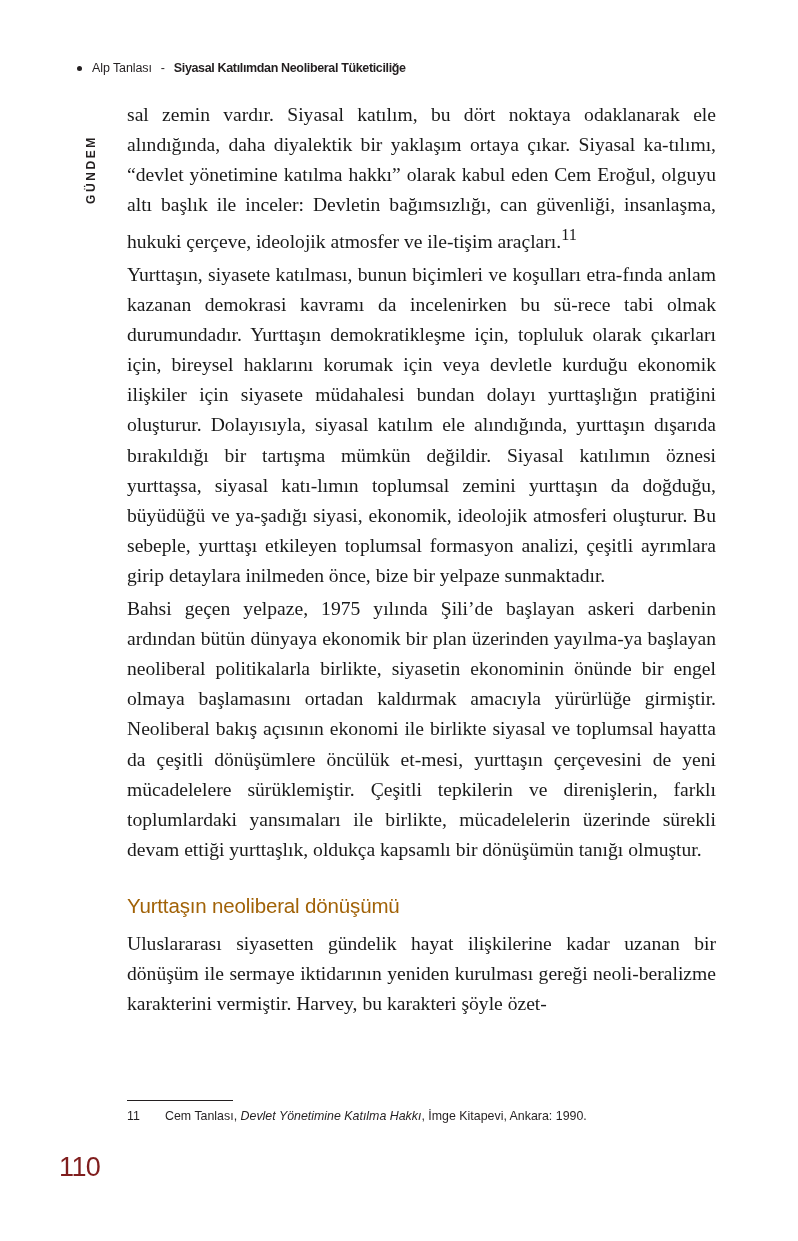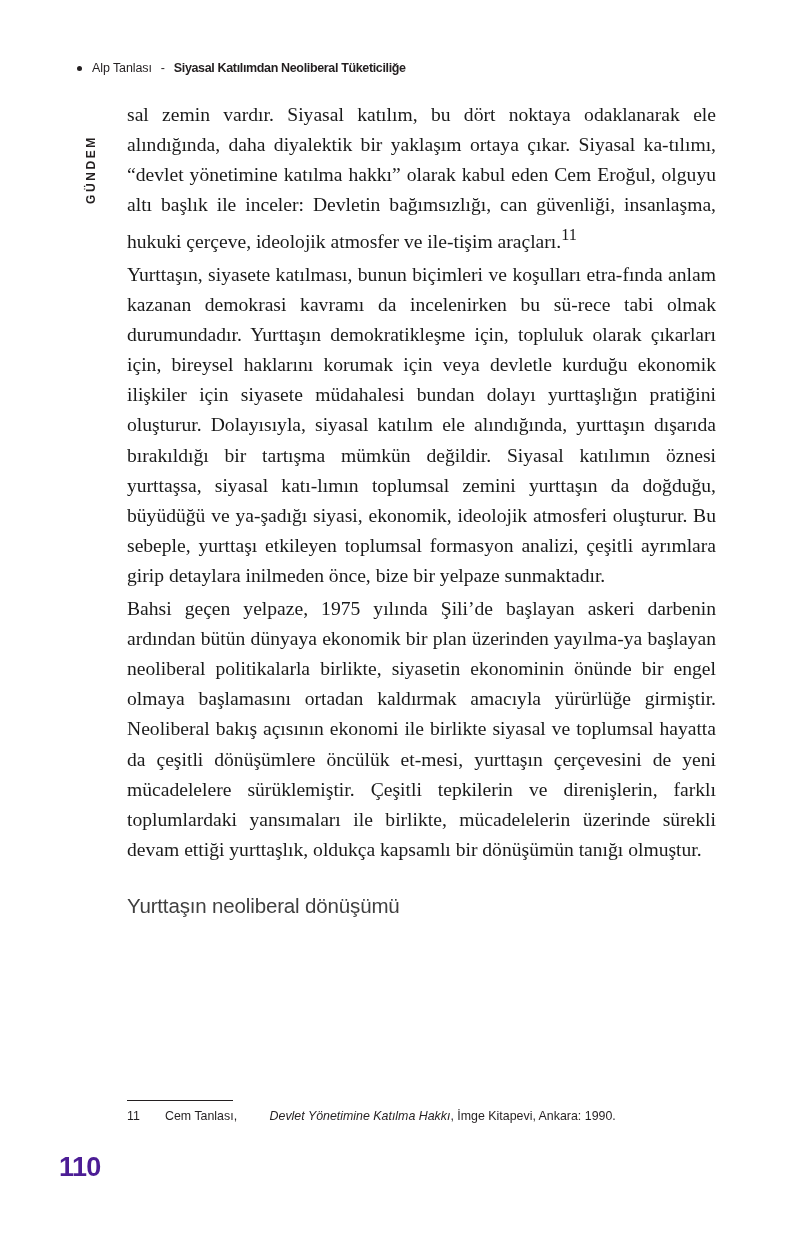--- a/index.html
+++ b/index.html
@@ -94,21 +94,21 @@
     -webkit-hyphens: manual;
   }
 
   h2.section-heading {
     margin: 27px 0 9px 0;
     font-family: "Liberation Sans", "DejaVu Sans", sans-serif;
     font-weight: 400;
     font-size: 20.5px;
     line-height: 28px;
     letter-spacing: -0.15px;
-    color: #404040;
+    color: #a16207;
   }
 
   
   .footnote-area {
     position: absolute;
     left: 106px;
     top: 1100px;
     width: 589px;
   }
   .footnote-rule {
@@ -122,32 +122,32 @@
     font-family: "Liberation Sans", "DejaVu Sans", sans-serif;
     font-size: 12.4px;
     line-height: 17px;
     color: #231f20;
   }
   .footnote-num {
     width: 38px;
     flex: 0 0 38px;
   }
   .footnote-text { flex: 1 1 auto; }
-  .footnote-text i { font-style: italic; margin-left: 29px; }
+  .footnote-text i { font-style: italic; }
 
   
   .folio {
     position: absolute;
     left: 38px;
     top: 1152px;
     font-family: "Liberation Sans", "DejaVu Sans", sans-serif;
-    font-weight: 700;
+    font-weight: 400;
     font-size: 27px;
     letter-spacing: -0.6px;
-    color: #4c1d95;
+    color: #7f1d1d;
     text-align: right;
   }
 </style>
 </head>
 <body>
 
 <div class="page">
 
   <div class="running-head">
     <span class="head-bullet"></span>
@@ -163,20 +163,21 @@
   <div class="column">
 
     <p class="body"><span>sal zemin vardır. Siyasal katılım, bu dört noktaya odaklanarak ele alındığında, daha diyalektik bir yaklaşım ortaya çıkar. Siyasal ka-​tılımı, “devlet yönetimine katılma hakkı” olarak kabul eden Cem Eroğul, olguyu altı başlık ile inceler: Devletin bağımsızlığı, can güvenliği, insanlaşma, hukuki çerçeve, ideolojik atmosfer ve ile-​tişim araçları.</span><sup class="fn-​ref">11</sup></p>
 
     <p class="body">Yurttaşın, siyasete katılması, bunun biçimleri ve koşulları etra-​fında anlam kazanan demokrasi kavramı da incelenirken bu sü-​rece tabi olmak durumundadır. Yurttaşın demokratikleşme için, topluluk olarak çıkarları için, bireysel haklarını korumak için veya devletle kurduğu ekonomik ilişkiler için siyasete müdahalesi bundan dolayı yurttaşlığın pratiğini oluşturur. Dolayısıyla, siyasal katılım ele alındığında, yurttaşın dışarıda bırakıldığı bir tartışma mümkün değildir. Siyasal katılımın öznesi yurttaşsa, siyasal katı-​lımın toplumsal zemini yurttaşın da doğduğu, büyüdüğü ve ya-​şadığı siyasi, ekonomik, ideolojik atmosferi oluşturur. Bu sebeple, yurttaşı etkileyen toplumsal formasyon analizi, çeşitli ayrımlara girip detaylara inilmeden önce, bize bir yelpaze sunmaktadır.</p>
 
     <p class="body">Bahsi geçen yelpaze, 1975 yılında Şili’de başlayan askeri darbenin ardından bütün dünyaya ekonomik bir plan üzerinden yayılma-​ya başlayan neoliberal politikalarla birlikte, siyasetin ekonominin önünde bir engel olmaya başlamasını ortadan kaldırmak amacıyla yürürlüğe girmiştir. Neoliberal bakış açısının ekonomi ile birlikte siyasal ve toplumsal hayatta da çeşitli dönüşümlere öncülük et-​mesi, yurttaşın çerçevesini de yeni mücadelelere sürüklemiştir. Çeşitli tepkilerin ve direnişlerin, farklı toplumlardaki yansımaları ile birlikte, mücadelelerin üzerinde sürekli devam ettiği yurttaşlık, oldukça kapsamlı bir dönüşümün tanığı olmuştur.</p>
 
     <h2 class="section-heading">Yurttaşın neoliberal dönüşümü</h2>
 
+    <p class="body">Uluslararası siyasetten gündelik hayat ilişkilerine kadar uzanan bir dönüşüm ile sermaye iktidarının yeniden kurulması gereği neoli-​beralizme karakterini vermiştir. Harvey, bu karakteri şöyle özet-</p>
 
   </div>
 
   <div class="footnote-area">
     <div class="footnote-rule"></div>
     <div class="footnote">
       <span class="footnote-num">11</span>
       <span class="footnote-text"><span>Cem Tanlası,</span> <i>Devlet Yönetimine Katılma Hakkı</i><span>, İmge Kitapevi, Ankara: 1990.</span></span>
     </div>
   </div>

